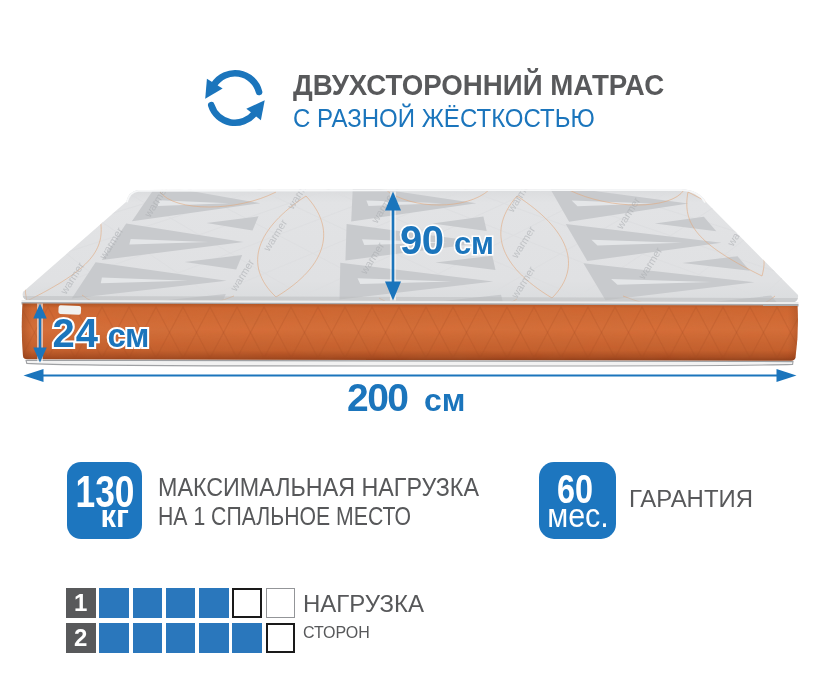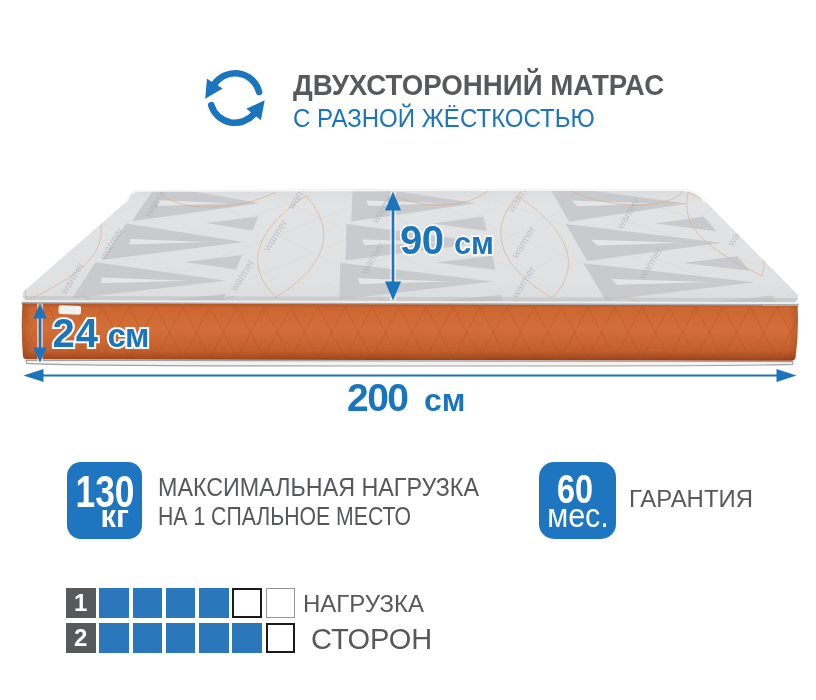--- a/index.html
+++ b/index.html
@@ -246,12 +246,12 @@
 <div class="sq" style="left:165.75px;top:622.5px;background:#2a77bc;"></div>
 
 <div class="sq" style="left:199px;top:622.5px;background:#2a77bc;"></div>
 
 <div class="sq" style="left:232.25px;top:622.5px;background:#2a77bc;"></div>
 
 <div class="sq" style="left:265.5px;top:622.5px;background:#fff;border:2px solid #1a1a1a;box-sizing:border-box;"></div>
 
 <div style="position:absolute;left:303px;top:592.2px;font-size:24px;font-weight:normal;color:#57585a;line-height:1;white-space:nowrap;transform:scaleX(1.0);transform-origin:0 0;">НАГРУЗКА</div>
 
-<div style="position:absolute;left:311px;top:625.2px;font-size:29px;font-weight:normal;color:#57585a;line-height:1;white-space:nowrap;transform:scaleX(1.0);transform-origin:0 0;">СТОРОН</div>
+<div style="position:absolute;left:303px;top:625.2px;font-size:16px;font-weight:normal;color:#57585a;line-height:1;white-space:nowrap;transform:scaleX(1.0);transform-origin:0 0;">СТОРОН</div>
 </body></html>

